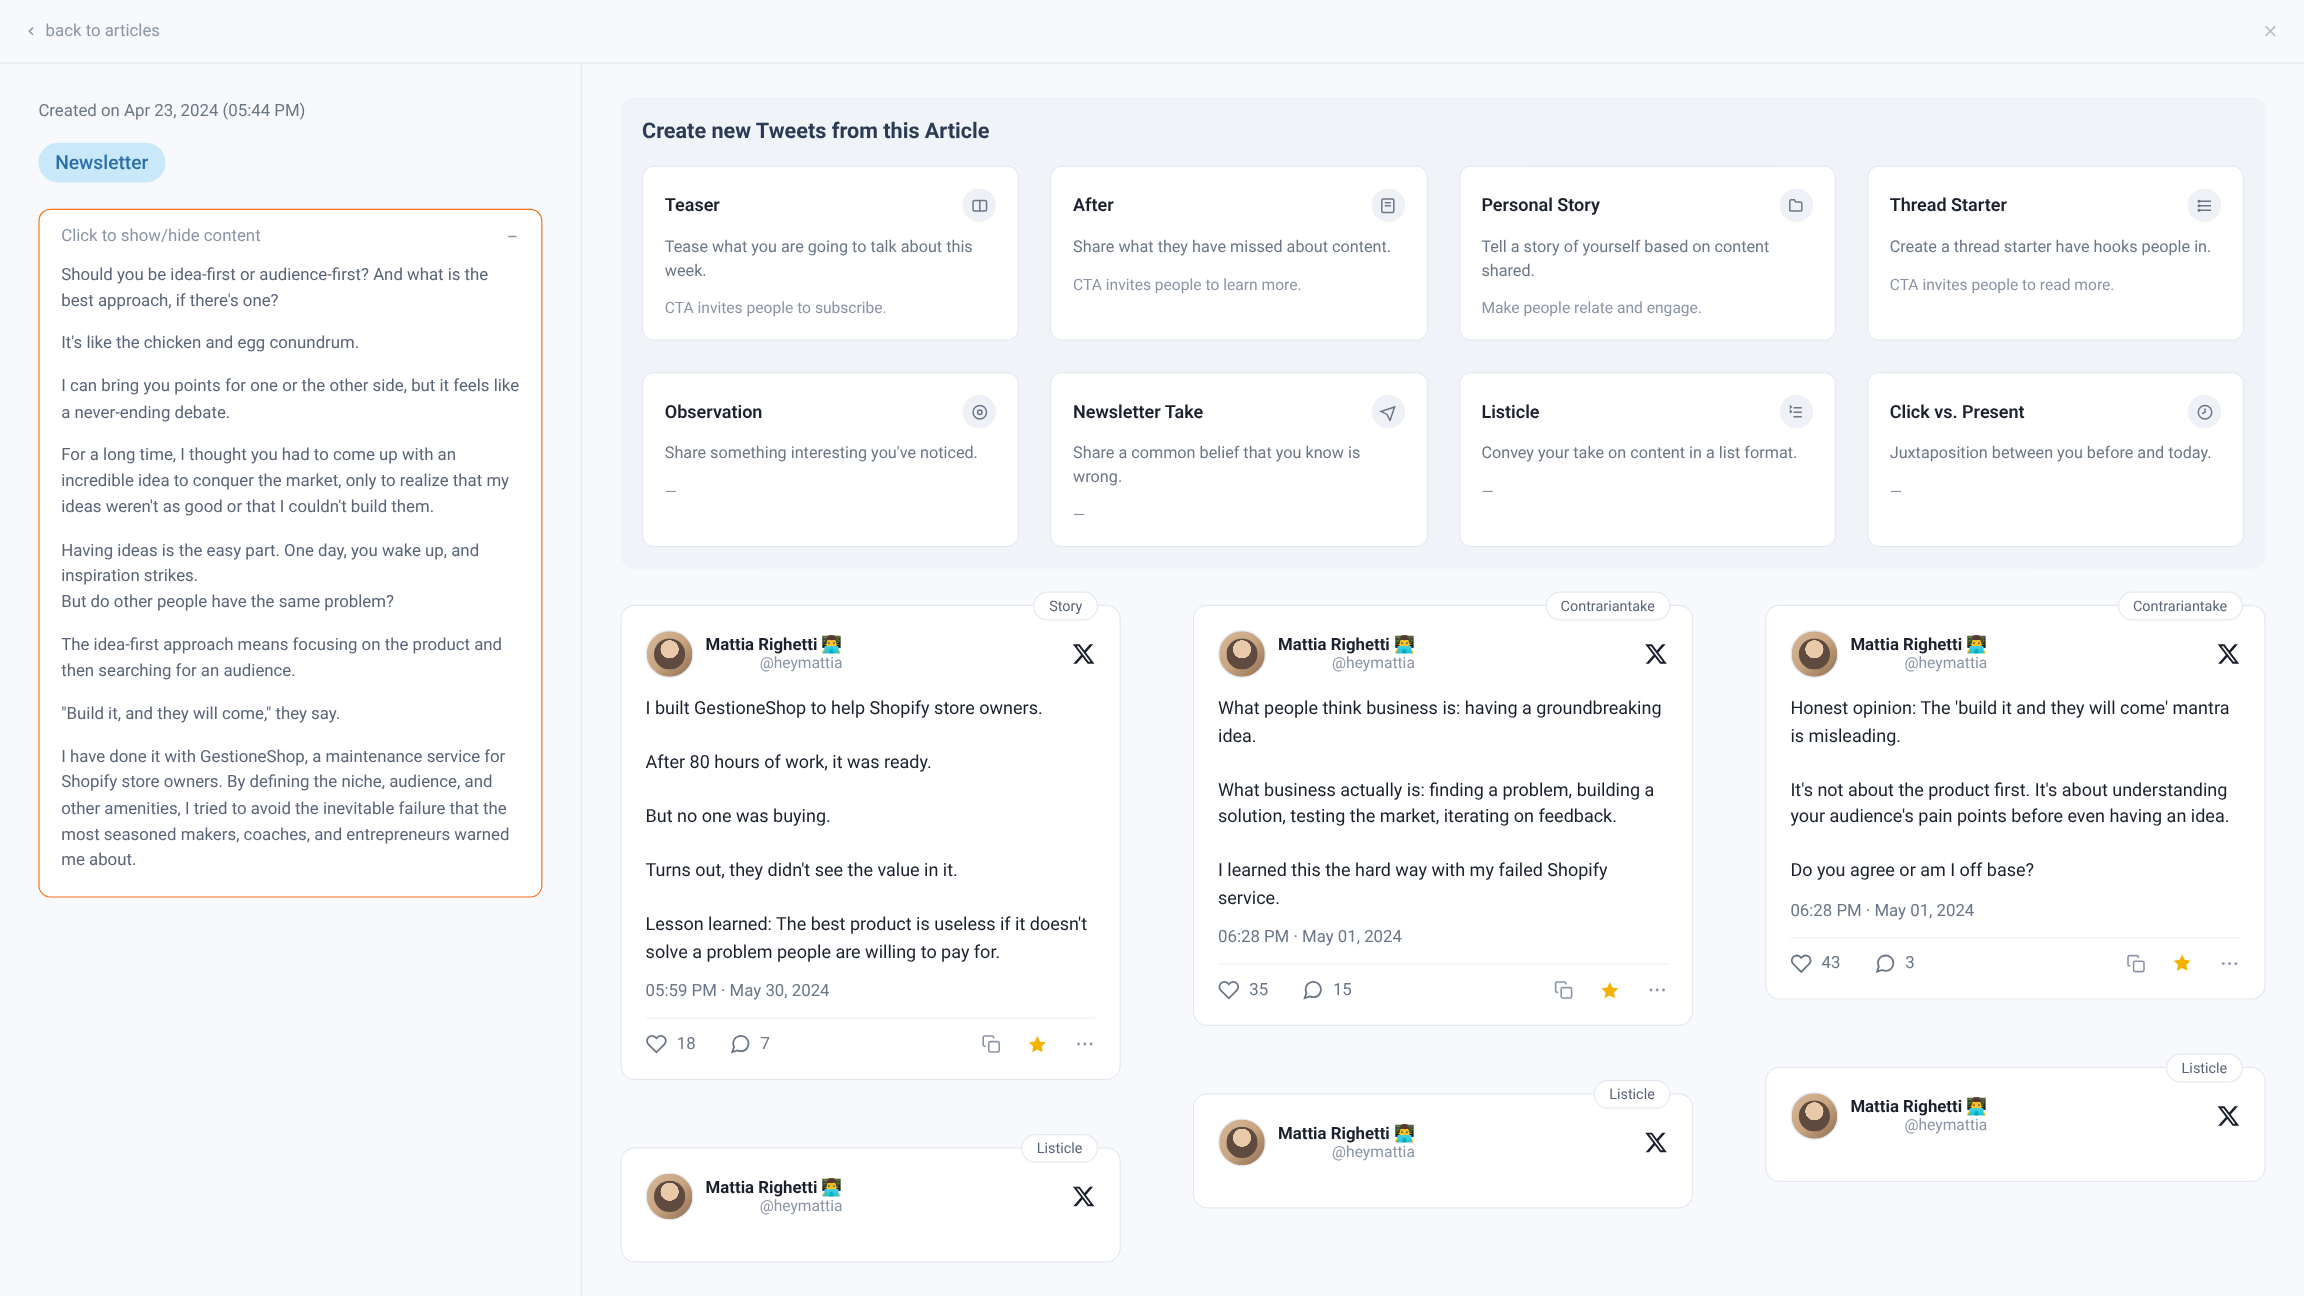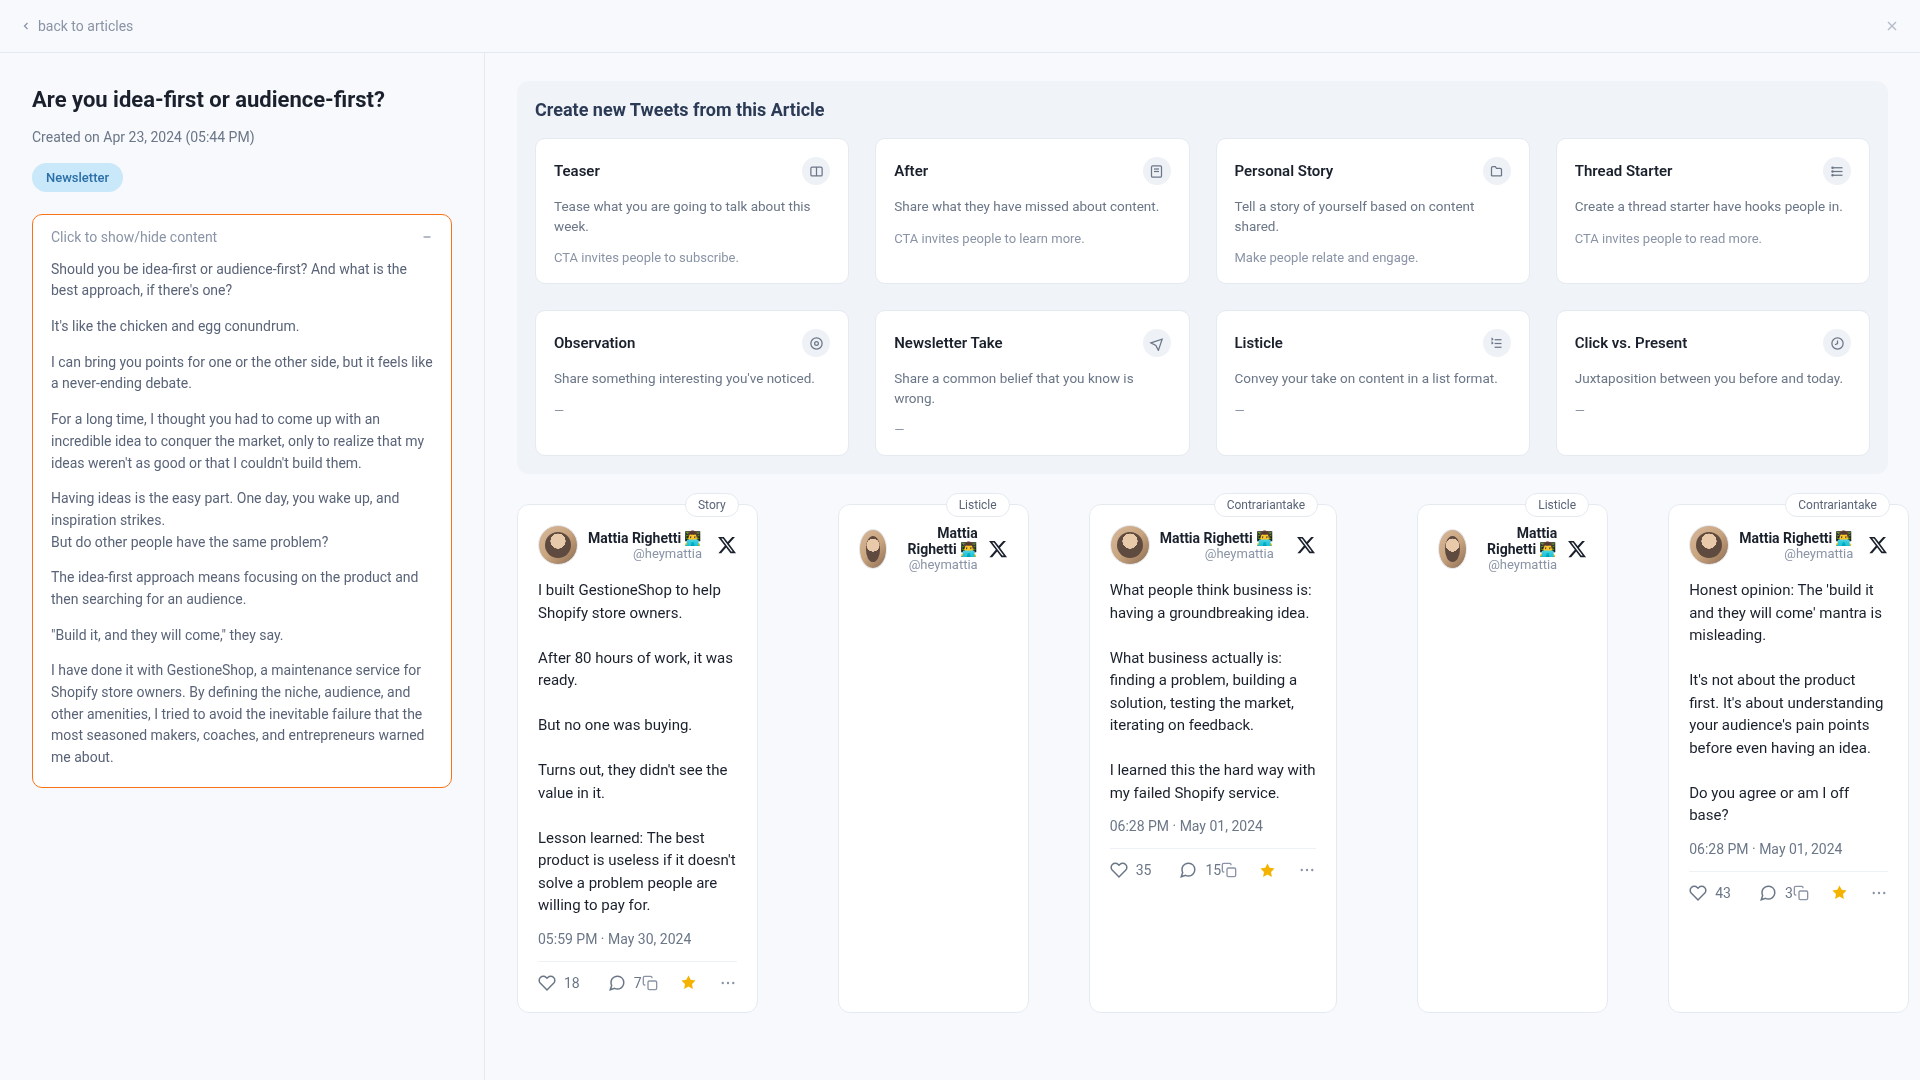--- a/index.html
+++ b/index.html
@@ -54,21 +54,21 @@
   color: #6b7687;
   font-size: 14px;
   margin-bottom: 18px;
 }
 .tag {
   display: inline-block;
   background: #c9e8f9;
   color: #2b6fa8;
   padding: 7px 14px;
   border-radius: 18px;
-  font-size: 13px;
+  font-size: 16px;
   font-weight: 500;
   margin-bottom: 22px;
 }
 .content-box {
   border: 1px solid #f97316;
   border-radius: 10px;
   background: #fff;
 }
 .content-toggle {
   display: flex;
@@ -148,21 +148,21 @@
   color: #8a94a6;
   font-size: 13px;
 }
 
 .tweets-grid {
   display: grid;
   grid-template-columns: repeat(3, 1fr);
   gap: 60px;
   margin-top: 10px;
 }
-.tweet-col { display: flex; flex-direction: row; gap: 80px; border-radius: 28px; }
+.tweet-col { display: flex; flex-direction: column; gap: 56px; border-radius: 28px; }
 .tweet-card {
   position: relative;
   background: #fff;
   border: 1px solid #e5e9f0;
   border-radius: 12px;
   padding: 20px;
 }
 .tweet-label {
   position: absolute;
   top: -12px;
@@ -246,21 +246,20 @@
   <div class="close-btn">
     <span><svg width="16" height="16" viewBox="0 0 24 24" fill="none" stroke="currentColor" stroke-width="2">
           <line x1="18" y1="6" x2="6" y2="18"></line>
           <line x1="6" y1="6" x2="18" y2="18"></line>
         </svg></span>
   </div>
 </div>
 
 <div class="main">
   <aside class="sidebar">
-    <h1 class="article-title">Are you idea-first or audience-first?</h1>
     <div class="created-on">Created on Apr 23, 2024 (05:44 PM)</div>
     <div class="tag">Newsletter</div>
     <div class="content-box">
       <div class="content-toggle">
         <span>Click to show/hide content</span>
         <span>
             <svg width="12" height="12" viewBox="0 0 24 24" fill="none" stroke="currentColor" stroke-width="2.5">
               <line x1="5" y1="12" x2="19" y2="12"></line>
             </svg>
           </span>

